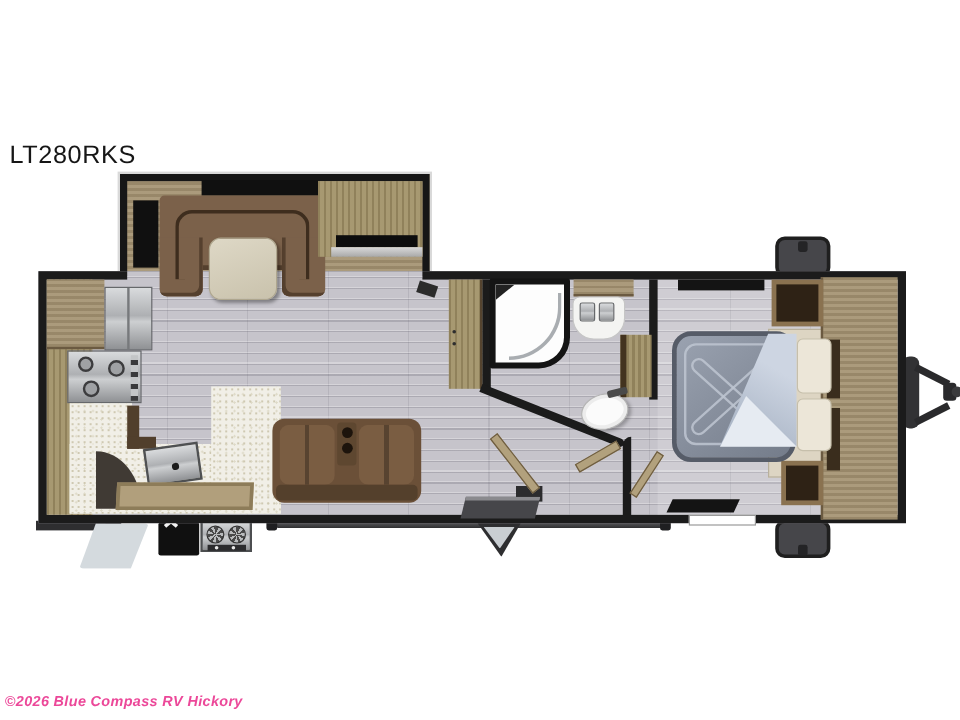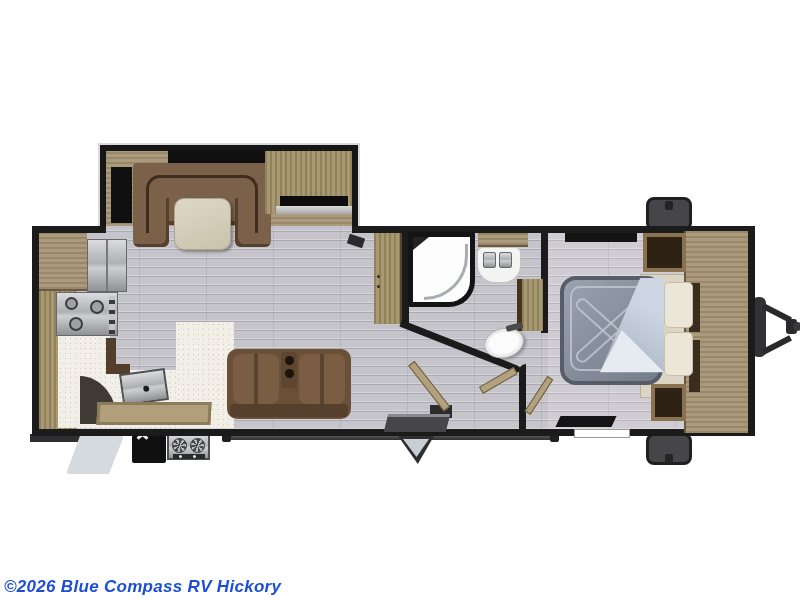--- a/index.html
+++ b/index.html
@@ -23,21 +23,21 @@
   .wood-h{background:linear-gradient(180deg,#b3a382,#97866394);background-color:#a59372;
     background-image:repeating-linear-gradient(0deg, rgba(0,0,0,.08) 0 2px, rgba(255,255,255,.07) 2px 5px);}
   .wood-v{background-color:#a09065;
     background-image:repeating-linear-gradient(90deg, rgba(0,0,0,.10) 0 2px, rgba(255,255,255,.08) 2px 5px);}
   .steel{background:linear-gradient(180deg,#d9dbdd 0%,#aeb0b3 45%,#cdcfd1 55%,#8f9194 100%);border:1px solid #66686b;}
   .wall{background:var(--wall);}
   .tanleaf{background:#b2a17d;border:1px solid #6e5d40;}
   .darkbox{background:var(--exterior);border:3px solid #1f1f1f;border-radius:8px;}
   
   #plan-title{left:8px;top:118px;font-size:21px;letter-spacing:.5px;color:#161616;font-weight:500;}
-  #plan-watermark{left:4px;top:577px;font-size:17px;font-weight:bold;font-style:italic;color:#1d4ed8;letter-spacing:.3px;}
+  #plan-watermark{left:4px;top:577px;font-size:12px;font-weight:bold;font-style:italic;color:#ec4899;letter-spacing:.3px;}
 </style>
 </head>
 <body>
 
 <div id="canvas">
 
   <div class="abs darkbox" style="left:646px;top:197px;width:46px;height:34px;">
     <div class="abs" style="left:16px;top:1px;width:8px;height:9px;background:#242426;border-radius:2px;"></div>
   </div>
   <div class="abs darkbox" style="left:646px;top:433px;width:46px;height:32px;">
@@ -172,14 +172,15 @@
   <div class="abs" style="left:560px;top:276px;width:103px;height:109px;background:linear-gradient(140deg,#9aa2b0,#747c8a);border:4px solid #565c68;border-radius:16px;">
     <div class="abs" style="left:6px;top:6px;width:79px;height:85px;border:2px solid rgba(190,197,209,.85);border-radius:10px;"></div>
     <div class="abs" style="left:2px;top:44px;width:90px;height:13px;border:2px solid rgba(190,197,209,.85);border-radius:8px;transform:rotate(42deg);"></div>
     <div class="abs" style="left:2px;top:44px;width:90px;height:13px;border:2px solid rgba(190,197,209,.85);border-radius:8px;transform:rotate(-42deg);"></div>
   </div>
   <div class="abs" style="left:598px;top:276px;width:66px;height:100px;background:linear-gradient(210deg,#cdd5e2 30%,#9fabbd);clip-path:polygon(64% 2%,100% 2%,100% 96%,3% 96%);"></div>
   <div class="abs" style="left:600px;top:330px;width:64px;height:46px;background:#e6ebf2;clip-path:polygon(34% 0,100% 92%,0 92%);"></div>
 
   <div class="abs" style="left:574px;top:429px;width:56px;height:9px;background:#fff;border:1px solid #999;"></div>
 
+  <div class="abs" id="plan-title">LT280RKS</div>
   <div class="abs" id="plan-watermark">©2026 Blue Compass RV Hickory</div>
 </div>
 
 </body></html>

